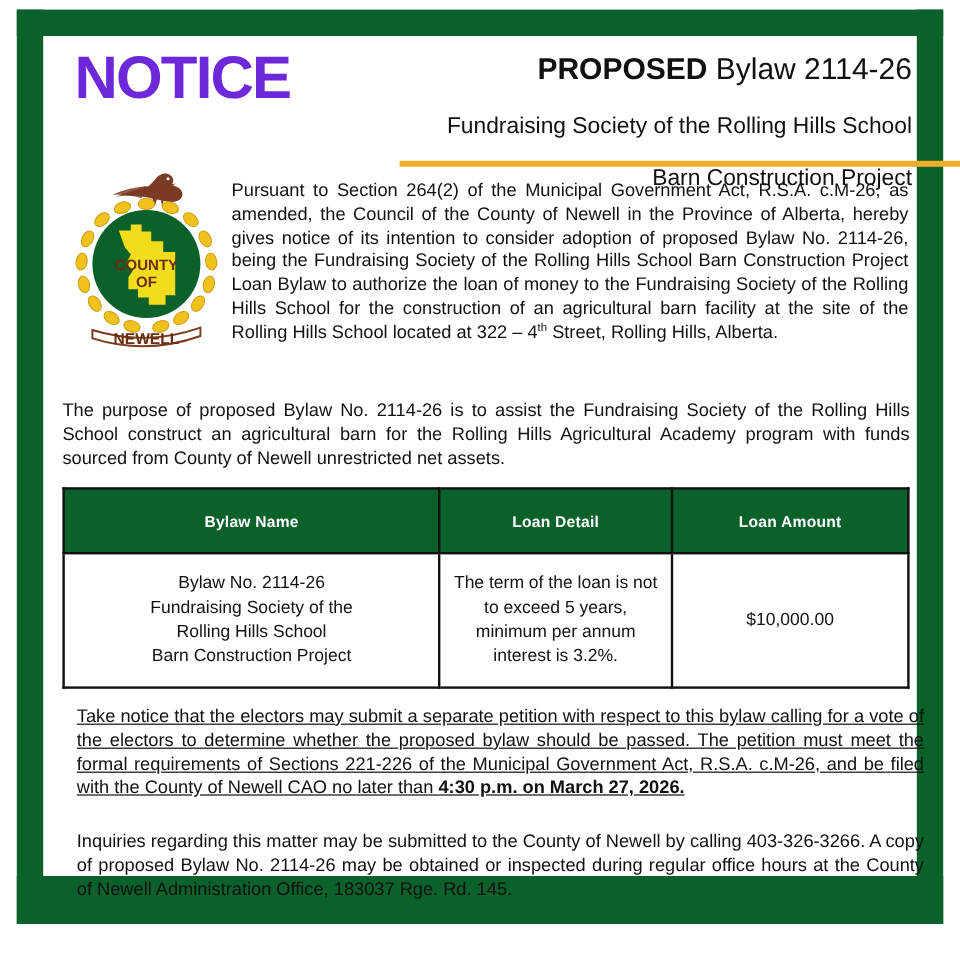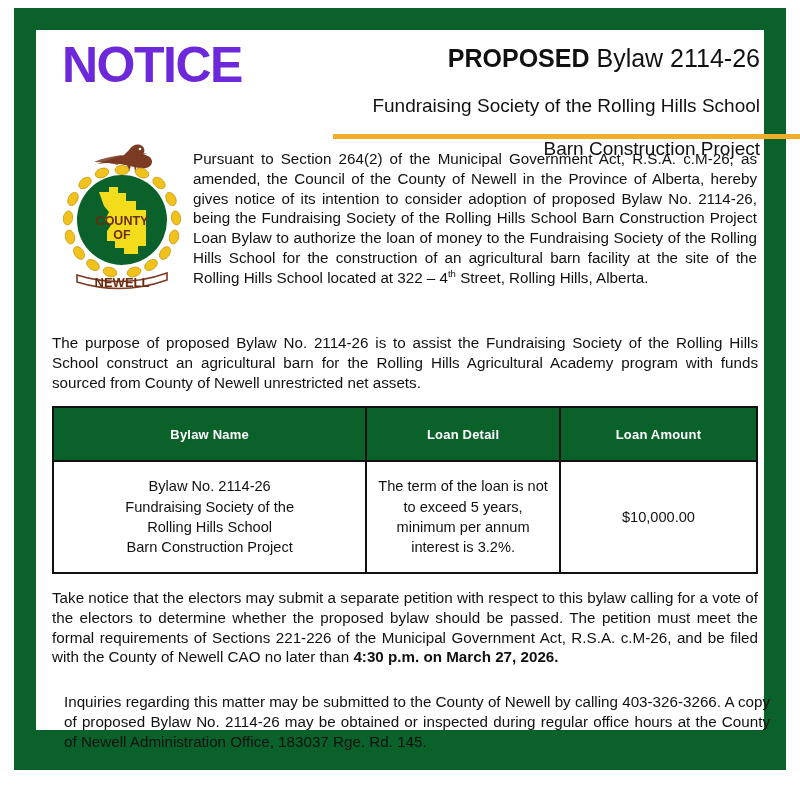--- a/index.html
+++ b/index.html
@@ -78,21 +78,21 @@
   .para {
     position:absolute;
     color:#111111;
     font-size:15.2px;
     line-height:1.30;
     text-align:justify;
     text-justify:inter-word;
   }
   .para-1 { left:193px; top:149px; width:564px; }
   .para-2 { left:52px;  top:333px; width:706px; }
-  .para-3 { left:52px;  top:588px; width:706px; }
+  .para-3 { left:64px;  top:588px; width:706px;text-decoration:underline; }
   .para-4 { left:52px;  top:692px; width:706px;margin-left:12px; }
   .para b { font-weight:bold; }
   .para sup { font-size:9.5px; vertical-align:super; }
 
   
   .tbl {
     position:absolute;
     left:52px; top:406px;
     width:706px;
     border-collapse:collapse;

